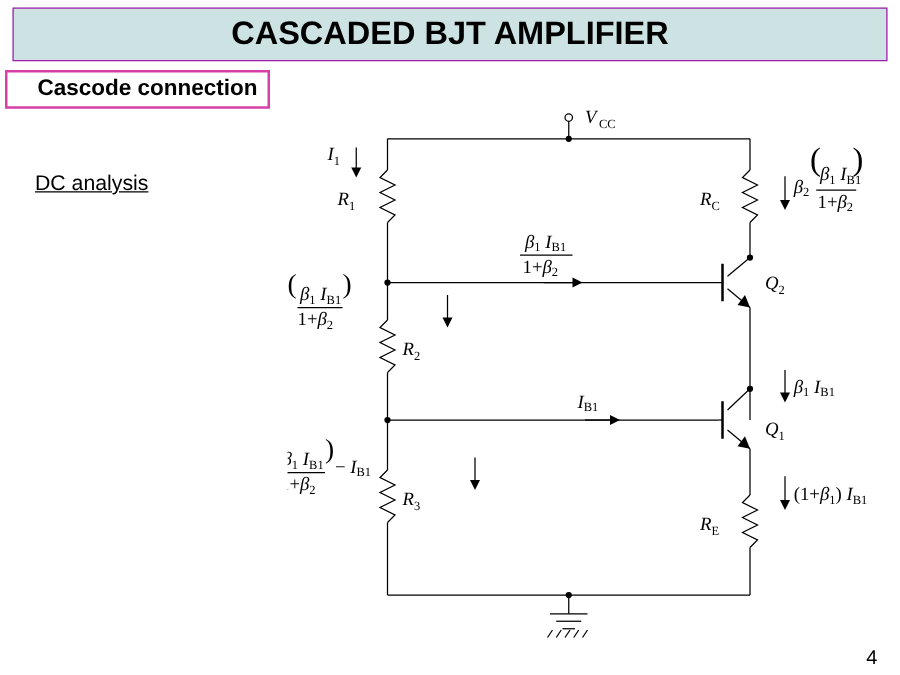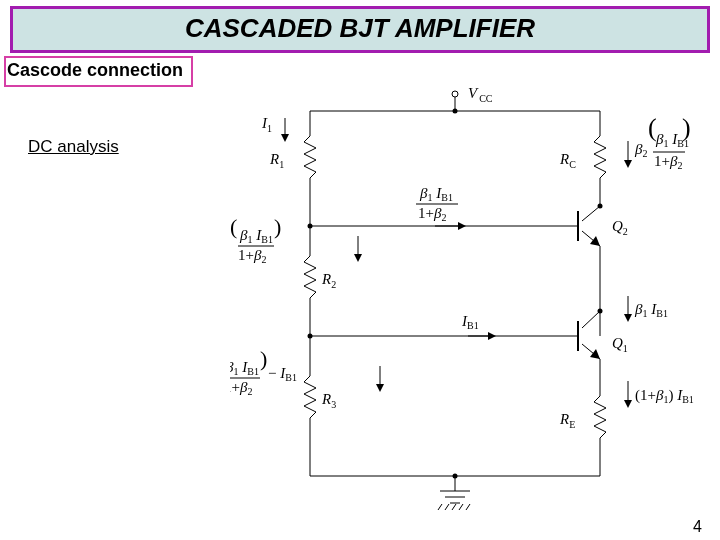--- a/index.html
+++ b/index.html
@@ -16,35 +16,34 @@
     position: relative;
     width: 720px;
     height: 540px;
     box-sizing: border-box;
   }
   .title-bar {
     box-sizing: border-box;
     width: 700px;
     margin: 6px auto 0 auto;
     background: #cde3e3;
-    border: 3px solid #a21caf;
+    border: 1px solid #a21caf;
     text-align: center;
     font-weight: bold;
     font-size: 26px;
     padding: 4px 0 6px 0;
-    font-style: italic;
   }
   .subtitle-box {
     box-sizing: border-box;
     position: absolute;
     left: 4px;
     top: 50px;
     border: 2px solid #d63fa6;
     background: #fff;
-    padding: 2px 8px 4px 1px;
+    padding: 2px 8px 4px 24px;
     font-weight: bold;
     font-size: 18px;
   }
   .body-text {
     position: absolute;
     left: 28px;
     top: 130px;
     width: 200px;
     font-size: 17px;
     line-height: 1.25;

